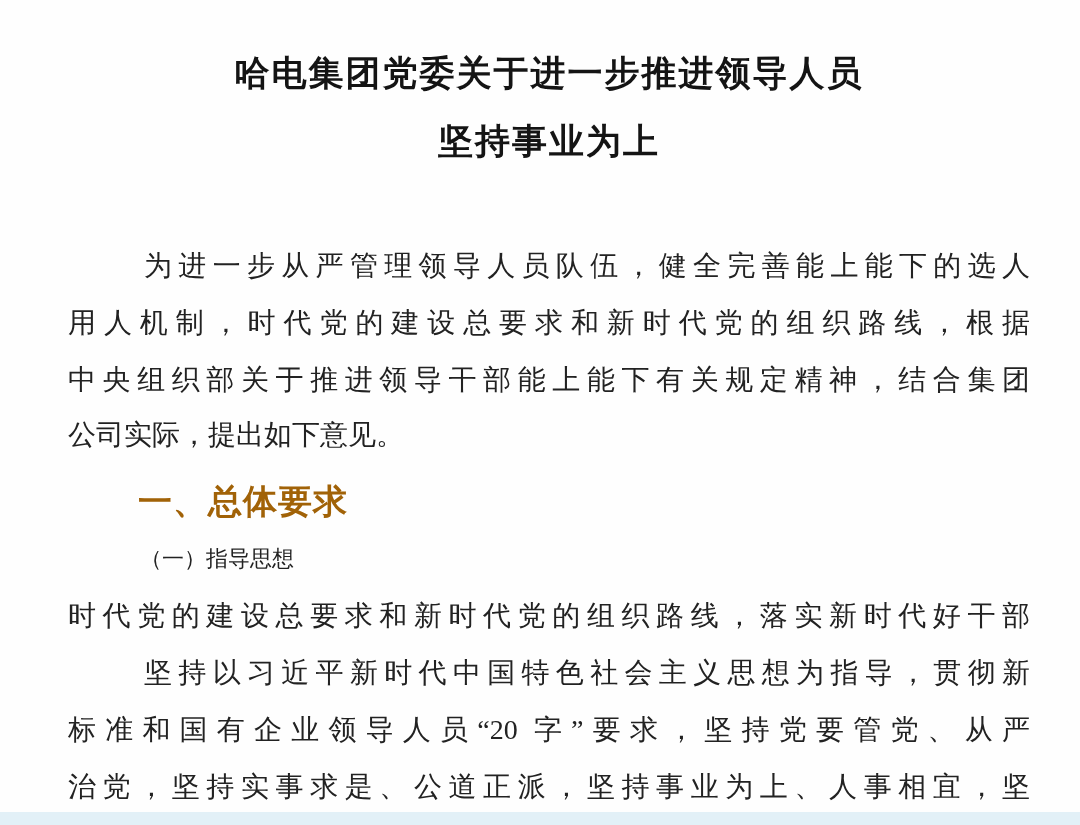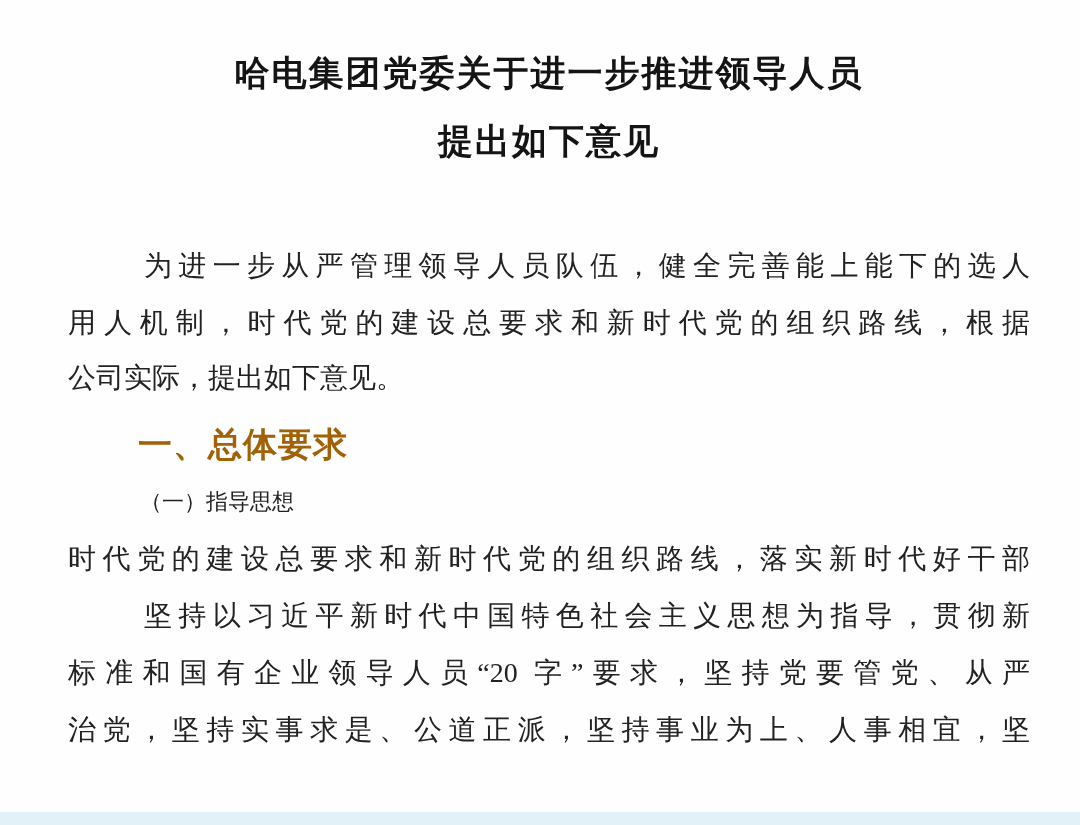--- a/index.html
+++ b/index.html
@@ -74,26 +74,27 @@
   }
 </style>
 </head>
 <body>
 
 <div class="page" style="background: rgb(254, 254, 254);">
   <div class="content">
 
     <div class="doc-title">
       <div>哈电集团党委关于进一步推进领导人员</div>
-      <div>提出如下意见</div>
+      <div>坚持事业为上</div>
     </div>
 
     <div class="para para-first">
       <div class="body-line indent">为进一步从严管理领导人员队伍，健全完善能上能下的选人</div>
       <div class="body-line">用人机制，时代党的建设总要求和新时代党的组织路线，根据</div>
+      <div class="body-line">中央组织部关于推进领导干部能上能下有关规定精神，结合集团</div>
       <div class="body-line last-line">公司实际，提出如下意见。</div>
     </div>
 
     <div class="section-heading">一、总体要求</div>
 
     <div class="subsection-heading">（一）指导思想</div>
 
     <div class="para">
       <div class="body-line">时代党的建设总要求和新时代党的组织路线，落实新时代好干部</div>
       <div class="body-line indent">坚持以习近平新时代中国特色社会主义思想为指导，贯彻新</div>

